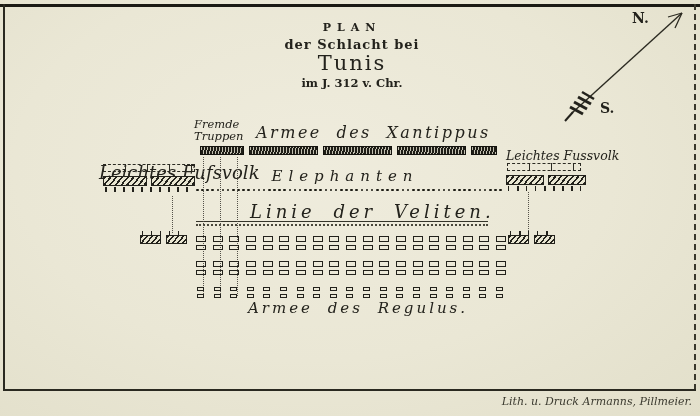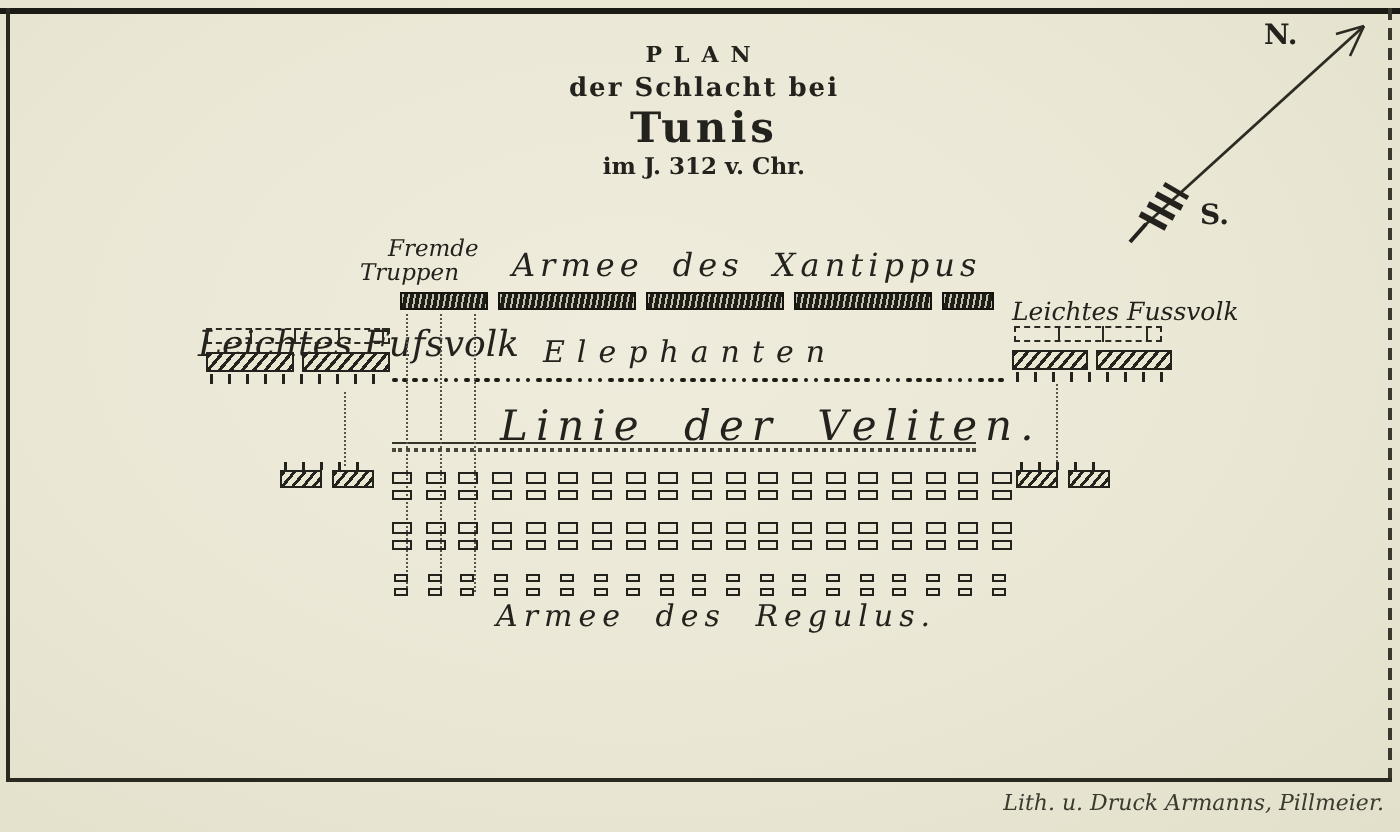--- a/index.html
+++ b/index.html
@@ -11,37 +11,37 @@
 
   
   .frame-top{left:0;top:4px;width:700px;height:3px;background:#1b1a14;}
   .frame-left{left:3px;top:4px;width:2px;height:386px;background:#2a2920;}
   .frame-right{left:694px;top:4px;width:0;height:386px;border-left:2px dashed #3a382c;}
   .frame-bottom{left:3px;top:389px;width:693px;height:2px;background:#2a2920;}
 
   
   .t-kicker{top:21px;left:252px;width:200px;text-align:center;font-size:11px;font-weight:bold;letter-spacing:6px;}
   .t-line2{top:37px;left:252px;width:200px;text-align:center;font-size:13px;font-weight:bold;letter-spacing:1px;}
-  .t-name{top:51px;left:252px;width:200px;text-align:center;font-size:21px;font-weight:bold;letter-spacing:2px;}
+  .t-name{top:51px;left:252px;width:200px;text-align:center;font-size:21px;font-weight:normal;letter-spacing:2px;}
   .t-date{top:76px;left:252px;width:200px;text-align:center;font-size:11.5px;font-weight:bold;}
 
   
   .compass{left:556px;top:0;width:144px;height:128px;}
   .n-label{left:632px;top:10px;font-size:14px;font-weight:bold;}
   .s-label{left:600px;top:100px;font-size:14px;font-weight:bold;}
 
   
   .maplabel{font-style:italic;white-space:nowrap;}
   .l-xantippus{top:123px;left:256px;width:234px;text-align:left;font-size:16px;letter-spacing:2.5px;word-spacing:7px;}
   .l-fremde1{top:117px;left:194px;font-size:11.5px;}
-  .l-fremde2{top:129px;left:180px;font-size:11.5px;}
+  .l-fremde2{top:129px;left:194px;font-size:11.5px;}
   .l-lf-left{top:162px;left:99px;font-size:18px;}
   .l-lf-right{top:148px;left:506px;font-size:12.5px;}
   .l-eleph{top:167px;left:248px;width:194px;text-align:center;font-size:15px;letter-spacing:6px;}
-  .l-veliten{top:201px;left:250px;width:210px;text-align:left;font-size:21px;letter-spacing:4px;word-spacing:8px;}
+  .l-veliten{top:201px;left:250px;width:210px;text-align:left;font-size:18px;letter-spacing:4px;word-spacing:8px;}
   .l-regulus{top:299px;left:248px;width:204px;text-align:center;font-size:15px;letter-spacing:3px;word-spacing:7px;}
 
   
   .xan-row{top:146px;left:200px;width:302px;display:flex;gap:5px;}
   .xan-row i{display:block;height:9px;
       background:repeating-linear-gradient(100deg, rgba(236,233,216,.8) 0 1px, transparent 1px 3px), #1e1d16;
       border:1px solid #14130e;box-sizing:border-box;}
   .xan-row i:nth-child(1){width:44px;}
   .xan-row i:nth-child(2),.xan-row i:nth-child(3),.xan-row i:nth-child(4){width:69px;}
   .xan-row i:nth-child(5){width:26px;}

